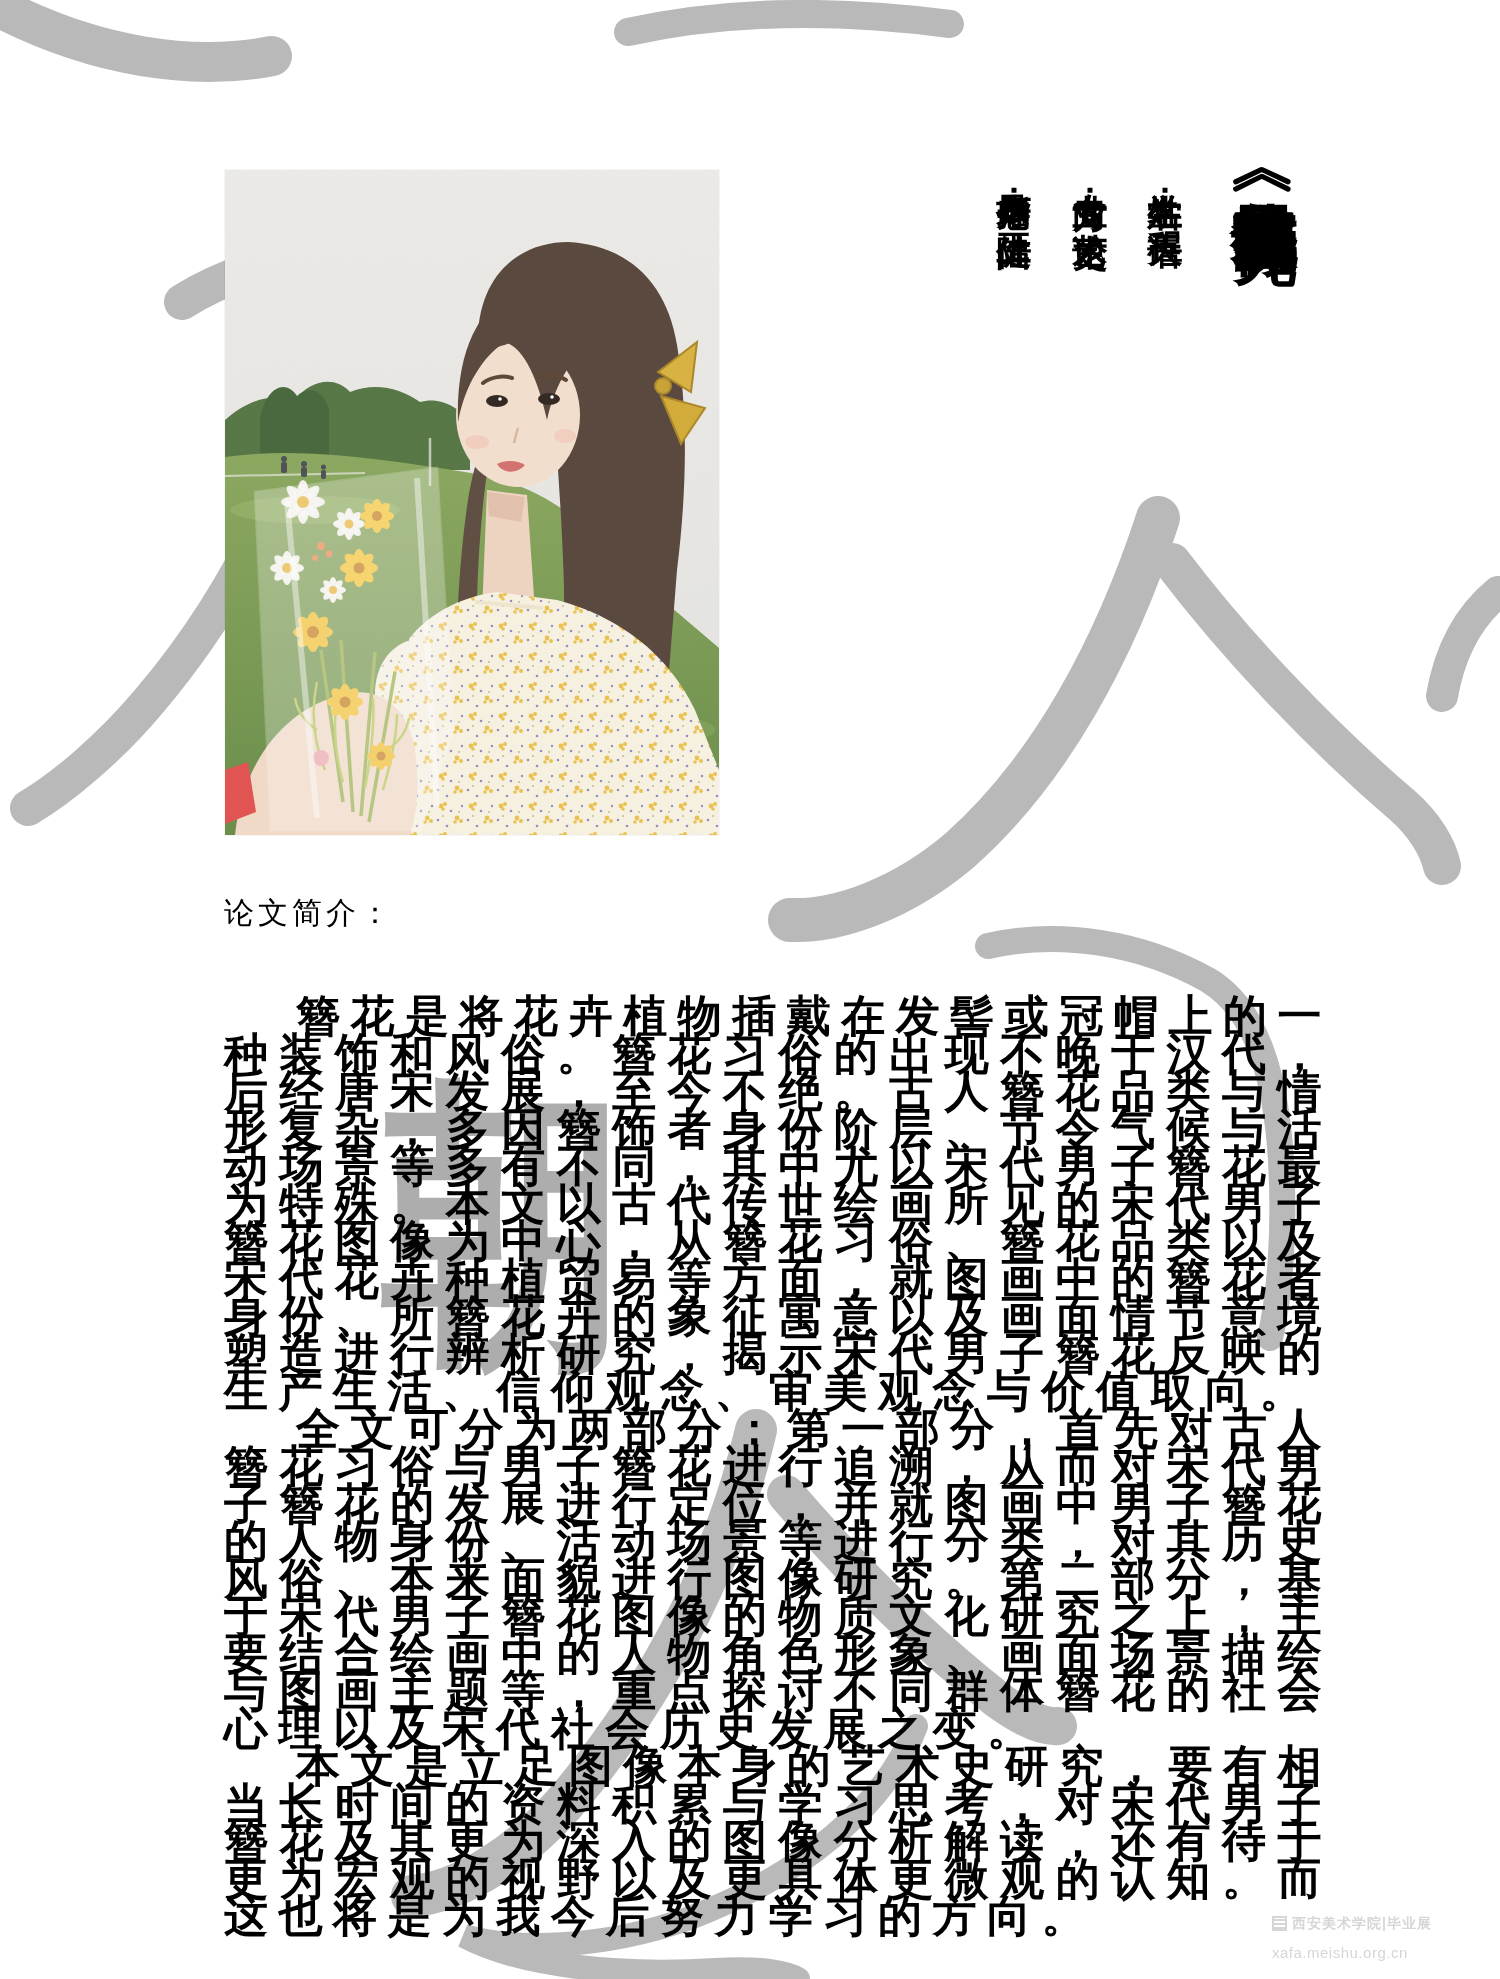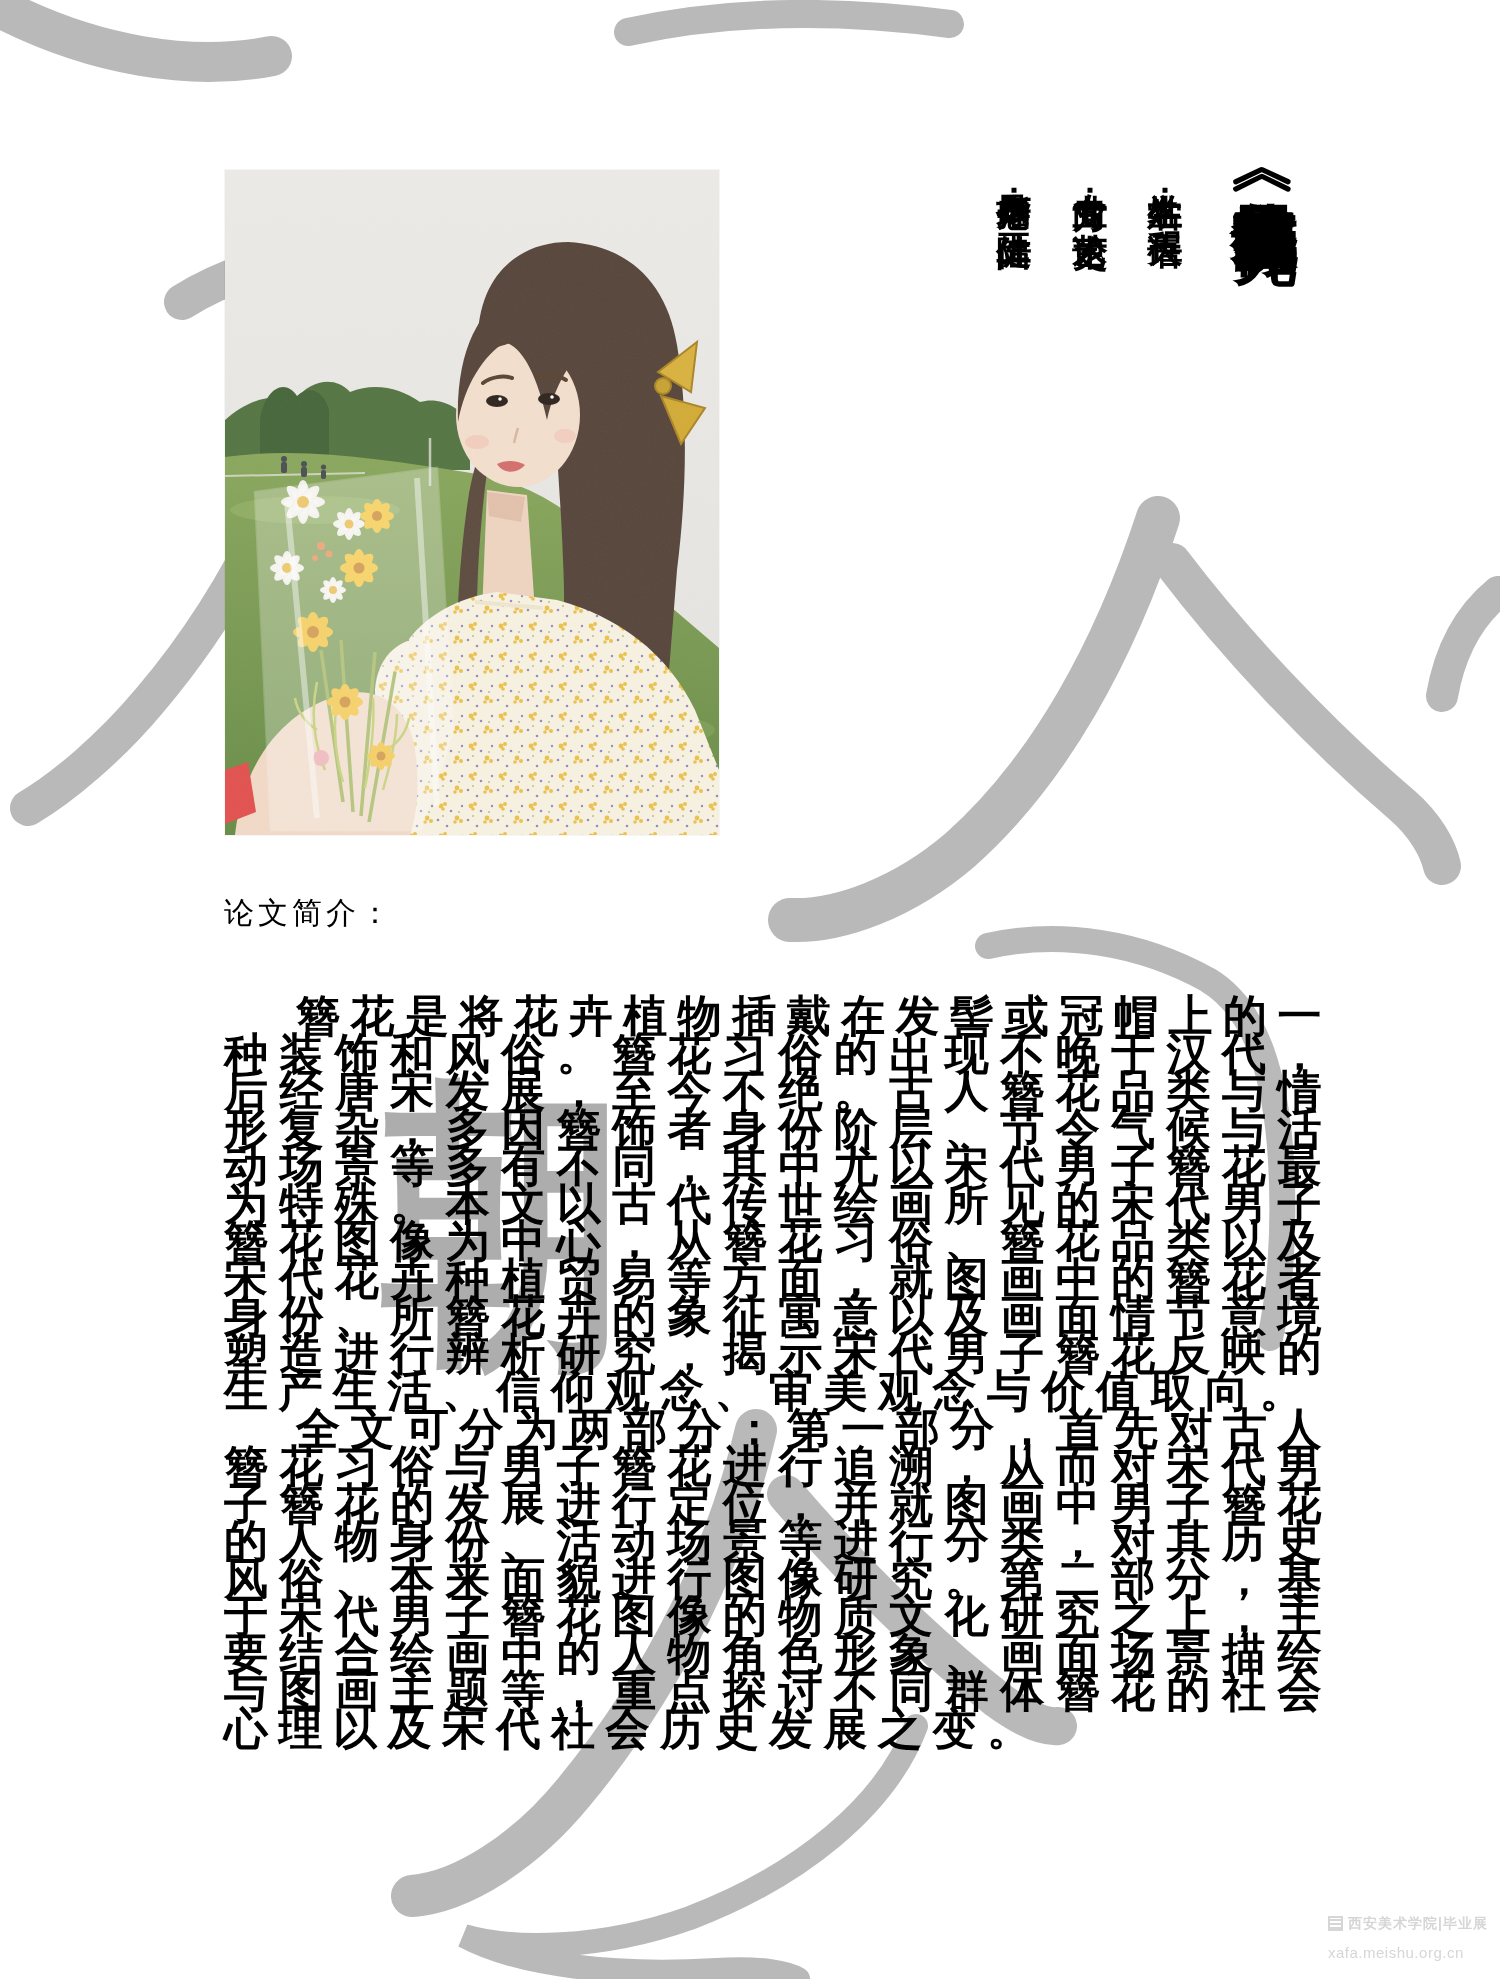--- a/index.html
+++ b/index.html
@@ -23,21 +23,21 @@
   .v-major  {left:1066px;top:165px;font-size:35px;letter-spacing:1px;}
   .v-advisor{left:990px; top:165px;font-size:35px;letter-spacing:1px;}
   
   .intro-heading{position:absolute;left:224px;top:893px;z-index:2;
         font-size:30px;font-weight:400;letter-spacing:4px;color:#000;}
   .intro-body{position:absolute;left:224px;top:997px;width:1108px;z-index:2;color:#000;}
   .para{margin:0;font-size:44px;line-height:37.5px;font-weight:900;
         letter-spacing:10.5px;text-align:justify;text-justify:inter-character;
         word-break:break-all;text-indent:72px;}
   
-  .footer-mark{position:absolute;left:1328px;top:1914px;z-index:2;color:#d6d6d6;}
+  .footer-mark{position:absolute;left:1272px;top:1914px;z-index:2;color:#d6d6d6;}
   .footer-row1{display:flex;align-items:center;gap:5px;font-size:14px;font-weight:bold;
         letter-spacing:1px;line-height:18px;}
   .footer-seal{width:15px;height:15px;border:2px solid #d6d6d6;box-sizing:border-box;
         background:repeating-linear-gradient(0deg,#d6d6d6 0 2px,transparent 2px 4px);}
   .footer-row2{font-size:15px;letter-spacing:.5px;line-height:18px;margin-top:12px;}
 </style>
 </head>
 <body>
 
 <div class="page">
@@ -292,20 +292,21 @@
 
   <div class="vcol v-title">《宋代男子簪花图像研究》</div>
   <div class="vcol v-student">学生姓名：程语天</div>
   <div class="vcol v-major">专业方向：艺术史论</div>
   <div class="vcol v-advisor">指导老师：王陆健</div>
 
   <div class="intro-heading">论文简介：</div>
   <div class="intro-body">
     <p class="para">簪花是将花卉植物插戴在发髻或冠帽上的一种装饰和风俗。簪花习俗的出现不晚于汉代，后经唐宋发展，至今不绝。古人簪花品类与情形复杂，多因簪饰者身份阶层、节令气候与活动场景等多有不同，其中尤以宋代男子簪花最为特殊。本文以古代传世绘画所见的宋代男子簪花图像为中心，从簪花习俗、簪花品类以及宋代花卉种植贸易等方面，就图画中的簪花者身份、所簪花卉的象征寓意以及画面情节意境塑造进行辨析研究，揭示宋代男子簪花反映的生产生活、信仰观念、审美观念与价值取向。</p>
     <p class="para">全文可分为两部分：第一部分，首先对古人簪花习俗与男子簪花进行追溯，从而对宋代男子簪花的发展进行定位，并就图画中男子簪花的人物身份、活动场景等进行分类，对其历史风俗、本来面貌进行图像研究。第二部分，基于宋代男子簪花图像的物质文化研究之上，主要结合绘画中的人物角色形象、画面场景描绘与图画主题等，重点探讨不同群体簪花的社会心理以及宋代社会历史发展之变。</p>
+    <p class="para">本文是立足图像本身的艺术史研究，要有相当长时间的资料积累与学习思考，对宋代男子簪花及其更为深入的图像分析解读，还有待于更为宏观的视野以及更具体更微观的认知。而这也将是为我今后努力学习的方向。</p>
   </div>
 
   <div class="footer-mark">
     <div class="footer-row1">
       <span class="footer-seal"></span>
       <span>西安美术学院|毕业展</span>
     </div>
     <div class="footer-row2">xafa.meishu.org.cn</div>
   </div>
 

